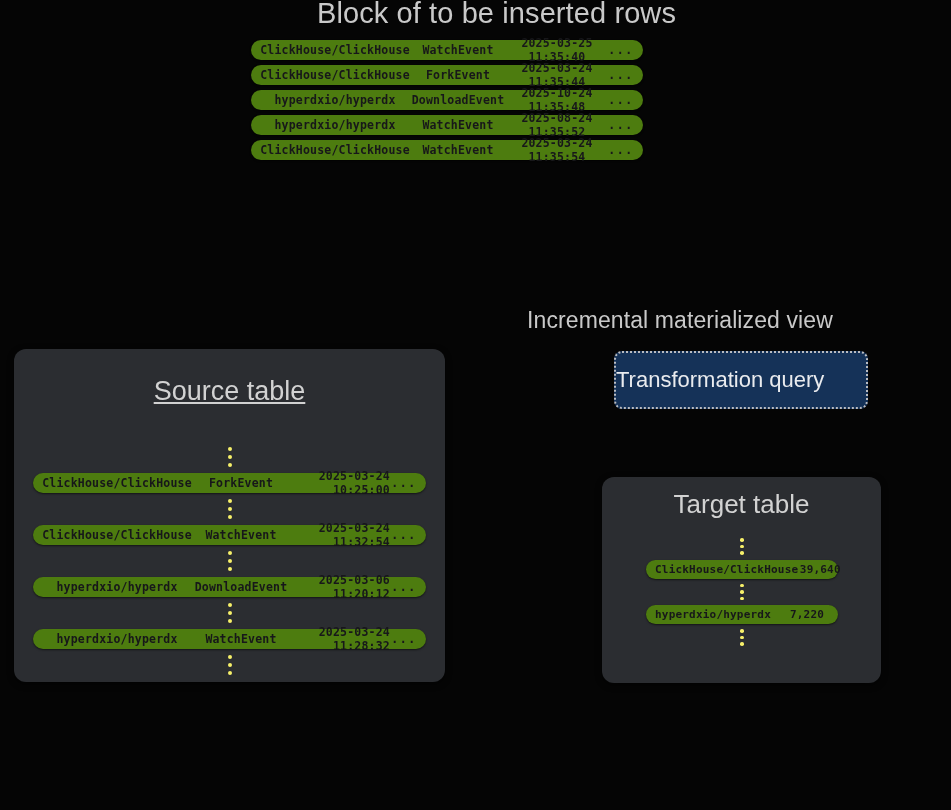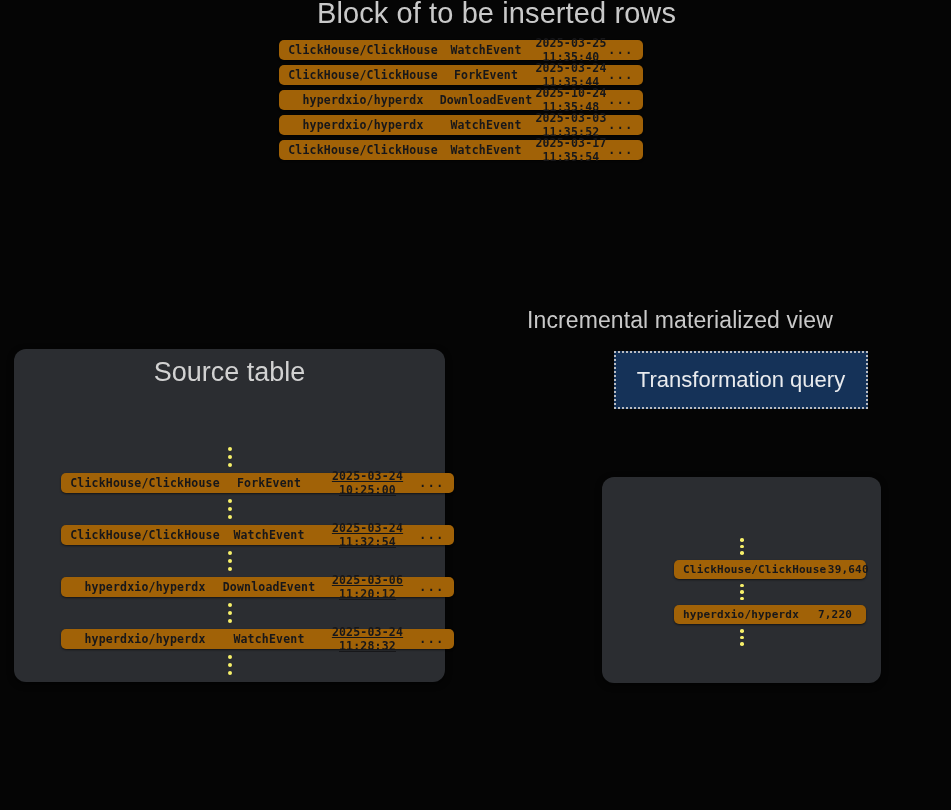--- a/index.html
+++ b/index.html
@@ -47,32 +47,31 @@
     color: #d2d2d2;
     font-family: "Liberation Sans", sans-serif;
     font-weight: 400;
     font-size: 27px;
     text-align: center;
     white-space: nowrap;
   }
 
   
   .row {
-    background: #a16207;
+    background: #4d7c0f;
     color: #17171a;
-    border-radius: 5px;
+    border-radius: 10px;
     font-family: "DejaVu Sans Mono", monospace;
     font-weight: 700;
     font-size: 11.5px;
     letter-spacing: 0.2px;
     display: flex;
     align-items: center;
     box-sizing: border-box;
     box-shadow: 0 1px 2px rgba(0,0,0,0.55);
-    margin-left: 28px;
   }
 
   
   #block-group {
     position: absolute;
     top: 40px;
     left: 251px;
     width: 392px;
   }
   #block-group .row {
@@ -92,21 +91,21 @@
     background: #2b2d31;
     border-radius: 12px;
     box-shadow: 0 2px 6px rgba(0,0,0,0.6);
   }
   #source-panel {
     left: 14px;
     top: 349px;
     width: 431px;
     height: 333px;
   }
-  #source-panel .panel-title { margin-top: 8px; }
+  #source-panel .panel-title { margin-top: 27px; text-decoration: underline; }
   #target-panel {
     left: 602px;
     top: 477px;
     width: 279px;
     height: 206px;
   }
   #target-panel .panel-title { margin-top: 12px; font-size: 26px; }
 
   
   #source-stack {
@@ -115,21 +114,21 @@
     top: 92px;
     width: 393px;
   }
   #source-stack .row {
     height: 20px;
     padding: 0 8px;
     width: 393px;
   }
   #source-stack .c-repo  { flex: 0 0 152px; text-align: center; }
   #source-stack .c-event { flex: 0 0 96px;  text-align: center; }
-  #source-stack .c-ts    { flex: 1 1 auto;  text-align: center; text-decoration: underline; }
+  #source-stack .c-ts    { flex: 1 1 auto;  text-align: right; }
   #source-stack .c-dots  { flex: 0 0 28px;  text-align: center; letter-spacing: 1.5px; }
 
   
   #target-stack {
     position: absolute;
     left: 44px;
     top: 56px;
     width: 192px;
   }
   #target-stack .row {
@@ -162,24 +161,23 @@
 
   
   #transform-box {
     position: absolute;
     left: 614px;
     top: 351px;
     width: 254px;
     height: 58px;
     background: #153258;
     border: 2px dotted #b9bcc2;
-    border-radius: 0;
+    border-radius: 8px;
     display: flex;
     align-items: center;
-    justify-content: center;
     box-sizing: border-box;
   }
   #transform-box .label {
     color: #e9ebee;
     font-family: "Liberation Sans", sans-serif;
     font-size: 22px;
     white-space: nowrap;
   }
 </style>
 </head>
@@ -208,28 +206,28 @@
     <div class="row">
       <span class="c-repo">hyperdxio/hyperdx</span>
       <span class="c-event">DownloadEvent</span>
       <span class="c-ts">2025-10-24 11:35:48</span>
       <span class="c-dots">...</span>
     </div>
 
     <div class="row">
       <span class="c-repo">hyperdxio/hyperdx</span>
       <span class="c-event">WatchEvent</span>
-      <span class="c-ts">2025-03-03 11:35:52</span>
+      <span class="c-ts">2025-08-24 11:35:52</span>
       <span class="c-dots">...</span>
     </div>
 
     <div class="row">
       <span class="c-repo">ClickHouse/ClickHouse</span>
       <span class="c-event">WatchEvent</span>
-      <span class="c-ts">2025-03-17 11:35:54</span>
+      <span class="c-ts">2025-03-24 11:35:54</span>
       <span class="c-dots">...</span>
     </div>
 
   </div>
 
   <div class="panel" id="source-panel">
     <div class="panel-title">Source table</div>
 
     <div id="source-stack">
 
@@ -294,20 +292,21 @@
     </div>
   </div>
 
   <div class="heading" id="imv-title">Incremental materialized view</div>
 
   <div id="transform-box">
     <span class="label">Transformation query</span>
   </div>
 
   <div class="panel" id="target-panel">
+    <div class="panel-title">Target table</div>
 
     <div id="target-stack">
 
       <div class="vdots">
           <i></i>
           <i></i>
           <i></i>
         </div>
 
       <div class="row">

